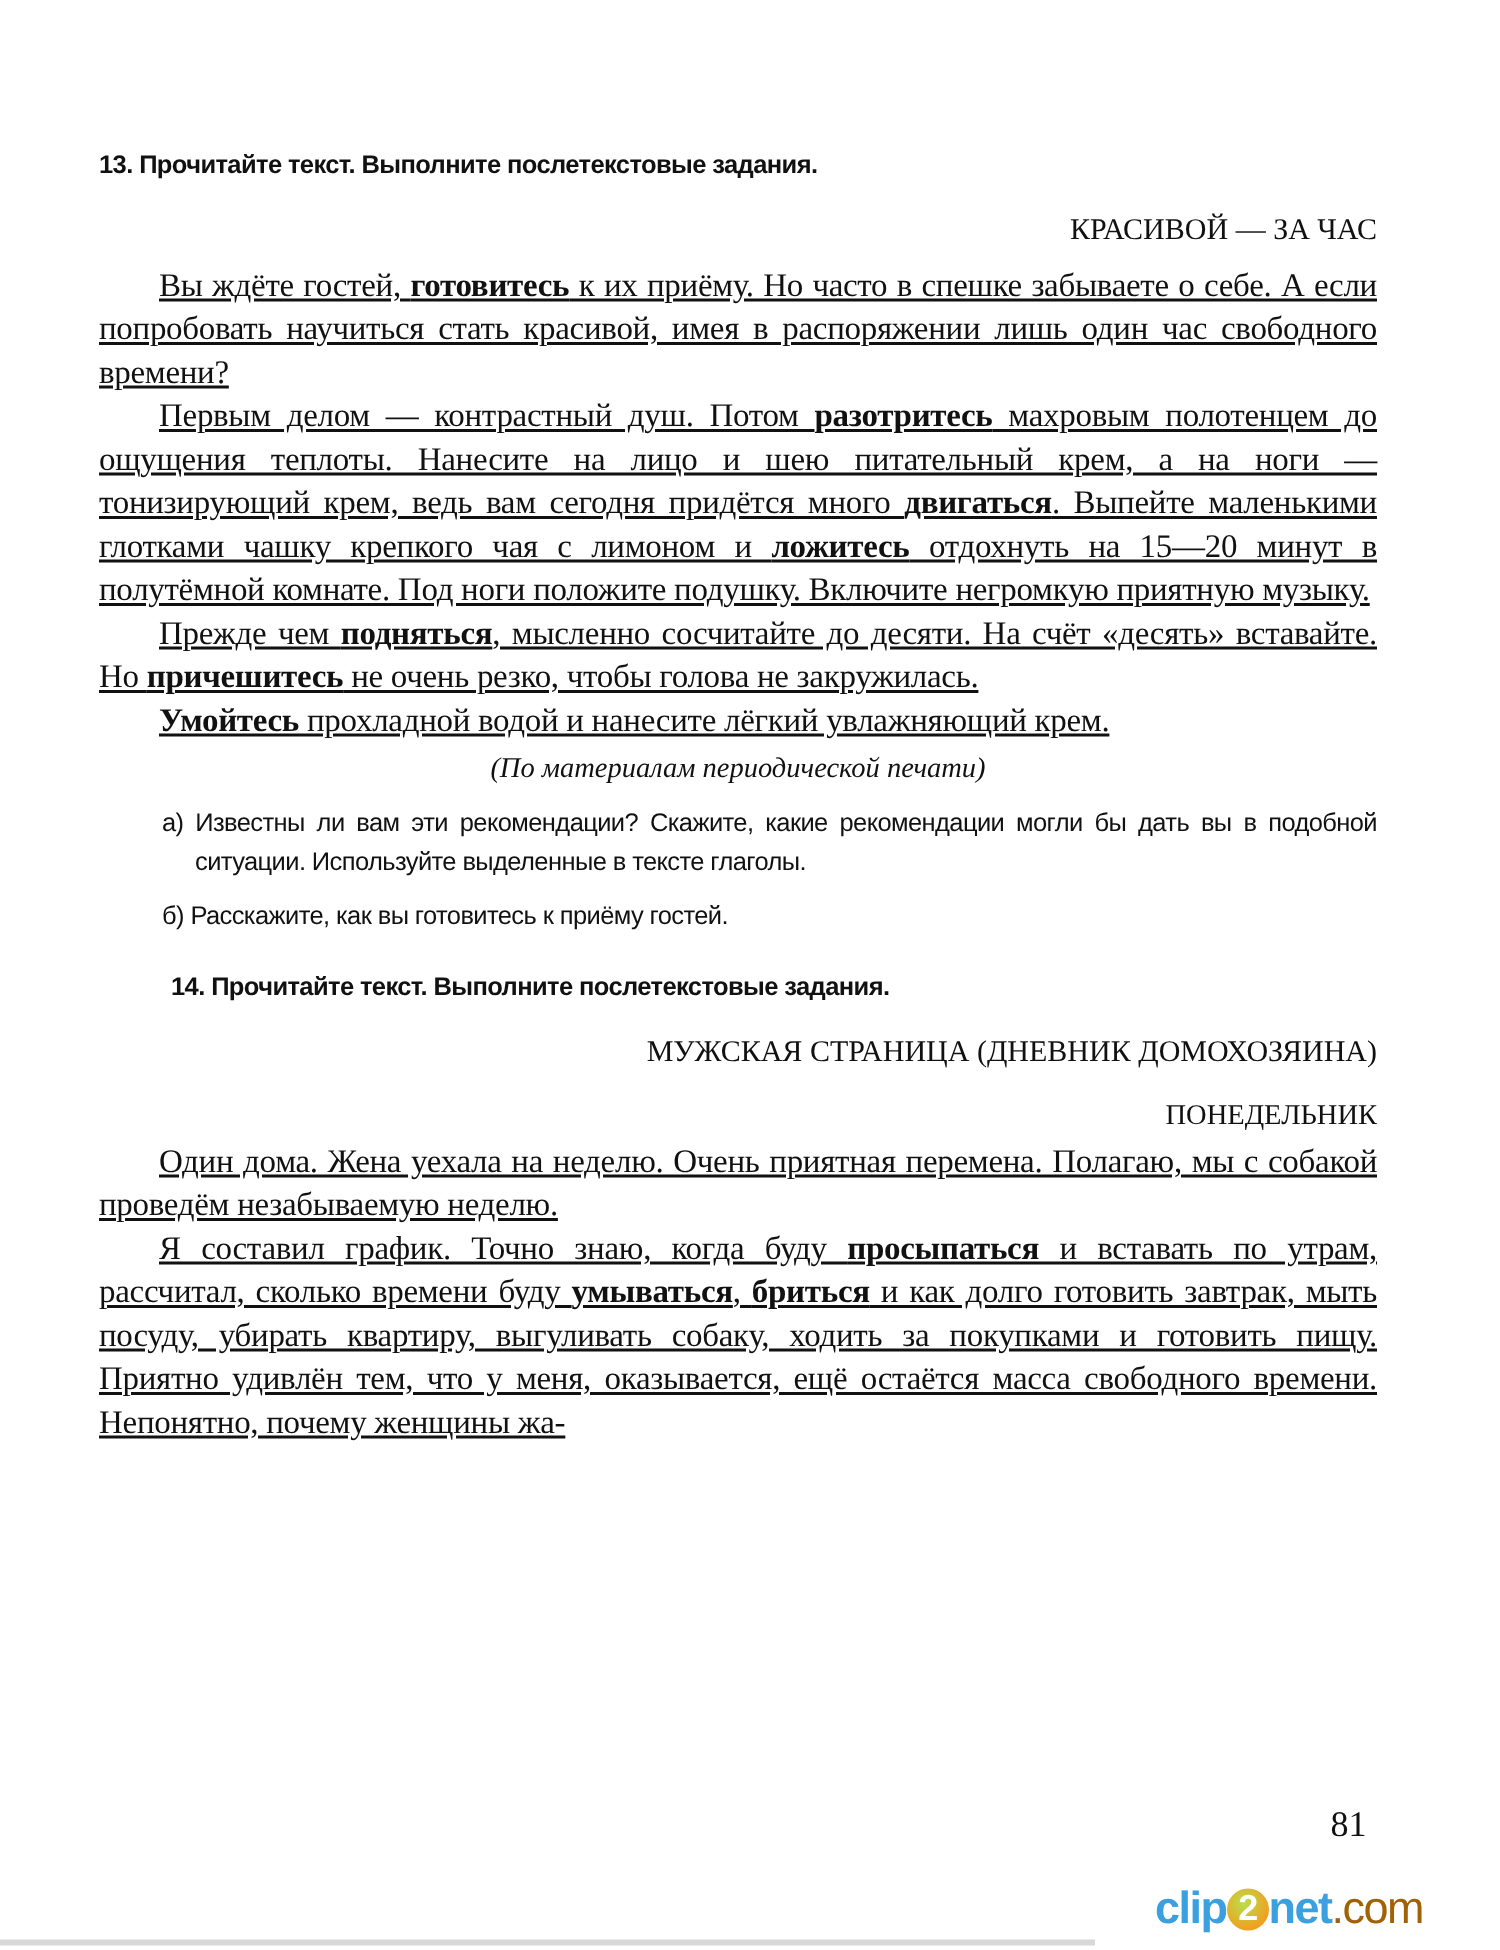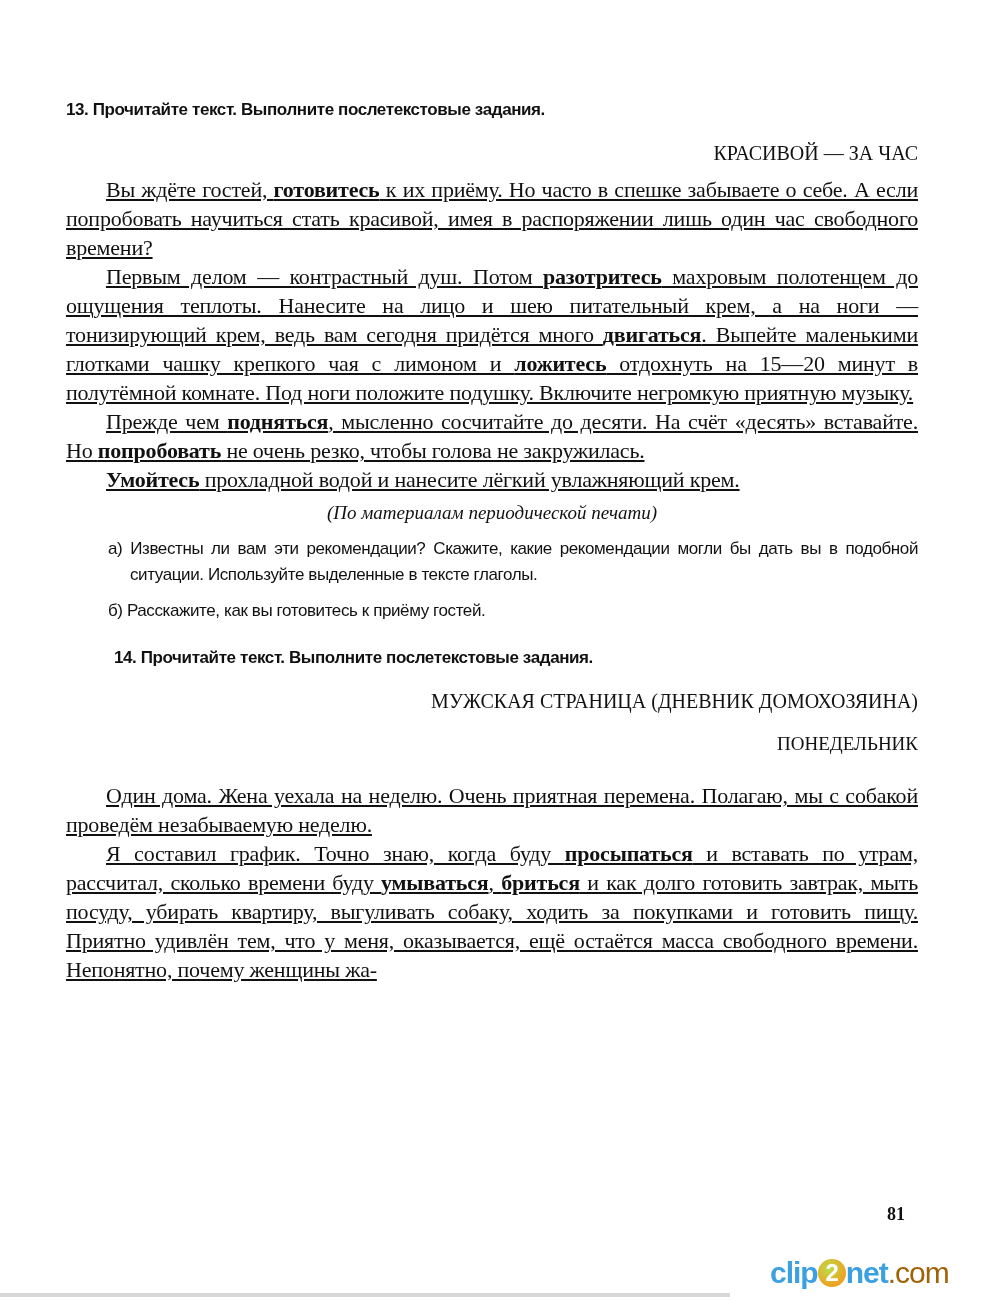--- a/index.html
+++ b/index.html
@@ -4,47 +4,47 @@
 <style>
   html, body { margin: 0; padding: 0; background: #ffffff; }
   body { width: 1000px; height: 1300px; position: relative; overflow: hidden; }
   .page { position: absolute; left: 66px; top: 100px; width: 852px; color: #111; }
   .task { font-family: "Liberation Sans", sans-serif; font-weight: bold; font-size: 17px; letter-spacing: -0.4px; margin: 0; }
   .title { font-family: "Liberation Serif", serif; font-size: 20px; text-align: right; margin: 0; }
   .para { font-family: "Liberation Serif", serif; font-size: 22px; line-height: 29px; text-align: justify; text-indent: 40px; margin: 0; letter-spacing: -0.2px; text-decoration: underline; }
   .para b { font-weight: bold; }
   .source { font-family: "Liberation Serif", serif; font-style: italic; font-size: 19px; text-align: center; margin: 0; }
   .q { font-family: "Liberation Sans", sans-serif; font-weight: normal; font-size: 17px; line-height: 26px; letter-spacing: -0.4px; margin: 0; padding-left: 64px; text-indent: -22px; text-align: justify; }
-  .pagenum { position: absolute; left: 887px; top: 1204px; font-family: "Liberation Serif", serif; font-weight: bold; font-size: 18px; color: #111; }
+  .pagenum { position: absolute; left: 887px; top: 1204px; font-family: "Liberation Serif", serif; font-weight: normal; font-size: 24px; color: #111; }
   .watermark { position: absolute; left: 770px; top: 1256px; font-family: "Liberation Sans", sans-serif; font-size: 30px; letter-spacing: -1px; }
   .wm-a { color: #3aa0e0; font-weight: bold; }
   .wm-two { display: inline-block; width: 28px; height: 28px; border-radius: 50%; background: radial-gradient(circle at 40% 35%, #b8e04a, #f0a020 70%); color: #fff; font-weight: bold; text-align: center; line-height: 28px; font-size: 24px; vertical-align: 2px; }
   .wm-b { color: #a16207; }
   .bottombar { position: absolute; left: 0; top: 1293px; width: 730px; height: 4px; background: #d8d8d8; }
 </style>
 </head>
 <body>
 
 <div class="page">
   <p class="task">13. Прочитайте текст. Выполните послетекстовые задания.</p>
   <p class="title" style="margin-top:22px;">КРАСИВОЙ — ЗА ЧАС</p>
   <div style="margin-top:10px;">
     <p class="para">Вы ждёте гостей, <b>готовитесь</b> к их приёму. Но часто в спешке забываете о себе. А если попробовать научиться стать красивой, имея в распоряжении лишь один час свободного времени?</p>
     <p class="para">Первым делом — контрастный душ. Потом <b>разотритесь</b> махровым полотенцем до ощущения теплоты. Нанесите на лицо и шею питательный крем, а на ноги — тонизирующий крем, ведь вам сегодня придётся много <b>двигаться</b>. Выпейте маленькими глотками чашку крепкого чая с лимоном и <b>ложитесь</b> отдохнуть на 15—20 минут в полутёмной комнате. Под ноги положите подушку. Включите негромкую приятную музыку.</p>
-    <p class="para">Прежде чем <b>подняться</b>, мысленно сосчитайте до десяти. На счёт «десять» вставайте. Но <b>попробовать</b> не очень резко, чтобы голова не закружилась.</p>
+    <p class="para">Прежде чем <b>подняться</b>, мысленно сосчитайте до десяти. На счёт «десять» вставайте. Но <b>причешитесь</b> не очень резко, чтобы голова не закружилась.</p>
     <p class="para"><b>Умойтесь</b> прохладной водой и нанесите лёгкий увлажняющий крем.</p>
   </div>
   <p class="source" style="margin-top:8px;">(По материалам периодической печати)</p>
   <p class="q" style="margin-top:12px;">а) Известны ли вам эти рекомендации? Скажите, какие рекомендации могли бы дать вы в подобной ситуации. Используйте выделенные в тексте глаголы.</p>
   <p class="q" style="margin-top:10px;">б) Расскажите, как вы готовитесь к приёму гостей.</p>
 
   <p class="task" style="margin-top:24px;margin-left:48px;">14. Прочитайте текст. Выполните послетекстовые задания.</p>
   <p class="title" style="margin-top:22px;">МУЖСКАЯ СТРАНИЦА (ДНЕВНИК ДОМОХОЗЯИНА)</p>
   <p class="title" style="margin-top:20px; font-size:19px;">ПОНЕДЕЛЬНИК</p>
-  <div style="margin-top:26px;">
+  <div style="margin-top:4px;">
     <p class="para">Один дома. Жена уехала на неделю. Очень приятная перемена. Полагаю, мы с собакой проведём незабываемую неделю.</p>
     <p class="para">Я составил график. Точно знаю, когда буду <b>просыпаться</b> и вставать по утрам, рассчитал, сколько времени буду <b>умываться</b>, <b>бриться</b> и как долго готовить завтрак, мыть посуду, убирать квартиру, выгуливать собаку, ходить за покупками и готовить пищу. Приятно удивлён тем, что у меня, оказывается, ещё остаётся масса свободного времени. Непонятно, почему женщины жа-</p>
   </div>
 </div>
 
 <div class="pagenum">81</div>
 
 <div class="watermark">
   <span class="wm-a">clip</span><span class="wm-two">2</span><span class="wm-a">net</span><span class="wm-b">.com</span>
 </div>

